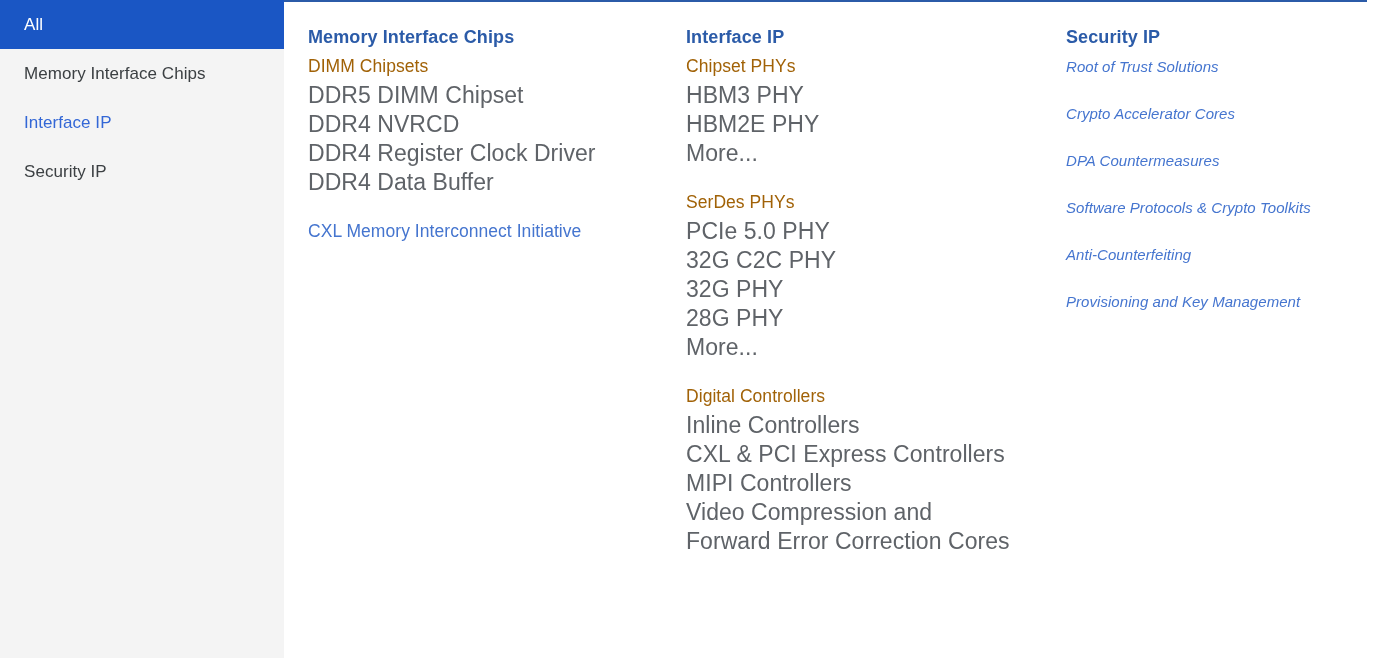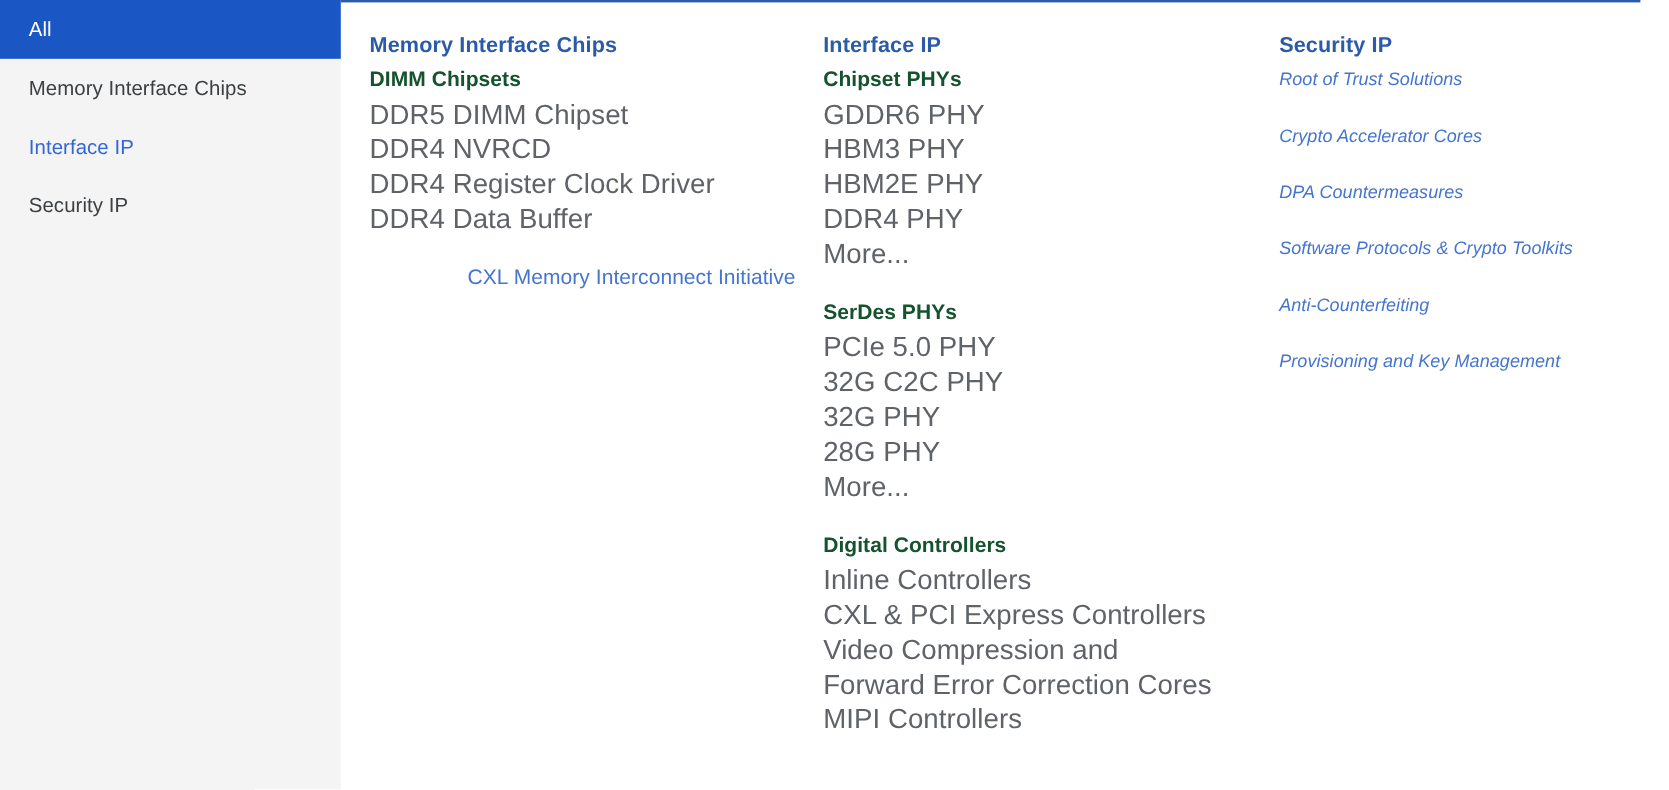--- a/index.html
+++ b/index.html
@@ -81,22 +81,22 @@
     color: #2b5ba8;
     font-weight: 600;
     white-space: nowrap;
     cursor: pointer;
     letter-spacing: 0.1px;
   }
 
   .sub-heading {
     font-size: 17.5px;
     line-height: 29px;
-    color: #14532d;
-    font-weight: 700;
+    color: #a16207;
+    font-weight: 400;
     white-space: nowrap;
     cursor: pointer;
     letter-spacing: 0.05px;
   }
 
   .leaf {
     font-size: 23px;
     line-height: 29px;
     color: #5f6368;
     font-weight: 400;
@@ -106,21 +106,20 @@
 
   .leaf.wrap { white-space: normal; max-width: 330px; }
 
   .standalone-link {
     font-size: 17.5px;
     line-height: 29px;
     color: #4575cf;
     cursor: pointer;
     white-space: nowrap;
     letter-spacing: 0.05px;
-    text-align: right;
   }
 
   
   .sec-link {
     font-size: 15px;
     line-height: 29px;
     color: #4575cf;
     cursor: pointer;
     white-space: nowrap;
     letter-spacing: 0.05px;
@@ -167,42 +166,40 @@
       <div class="spacer-lg"></div>
 
       <div class="standalone-link">CXL Memory Interconnect Initiative</div>
     </div>
 
     <div class="column" id="col-2">
       <div class="col-heading">Interface IP</div>
 
       <div class="group">
         <div class="sub-heading">Chipset PHYs</div>
-        <div class="leaf">GDDR6 PHY</div>
         <div class="leaf">HBM3 PHY</div>
         <div class="leaf">HBM2E PHY</div>
-        <div class="leaf">DDR4 PHY</div>
         <div class="leaf">More...</div>
       </div>
 
       <div class="group">
         <div class="sub-heading">SerDes PHYs</div>
         <div class="leaf">PCIe 5.0 PHY</div>
         <div class="leaf">32G C2C PHY</div>
         <div class="leaf">32G PHY</div>
         <div class="leaf">28G PHY</div>
         <div class="leaf">More...</div>
       </div>
 
       <div class="group">
         <div class="sub-heading">Digital Controllers</div>
         <div class="leaf">Inline Controllers</div>
         <div class="leaf">CXL &amp; PCI Express Controllers</div>
+        <div class="leaf">MIPI Controllers</div>
         <div class="leaf wrap">Video Compression and Forward Error Correction Cores</div>
-        <div class="leaf">MIPI Controllers</div>
       </div>
     </div>
 
     <div class="column" id="col-3">
       <div class="col-heading">Security IP</div>
 
       <div class="sec-link sec-first">Root of Trust Solutions</div>
       <div class="sec-link">Crypto Accelerator Cores</div>
       <div class="sec-link">DPA Countermeasures</div>
       <div class="sec-link">Software Protocols &amp; Crypto Toolkits</div>

